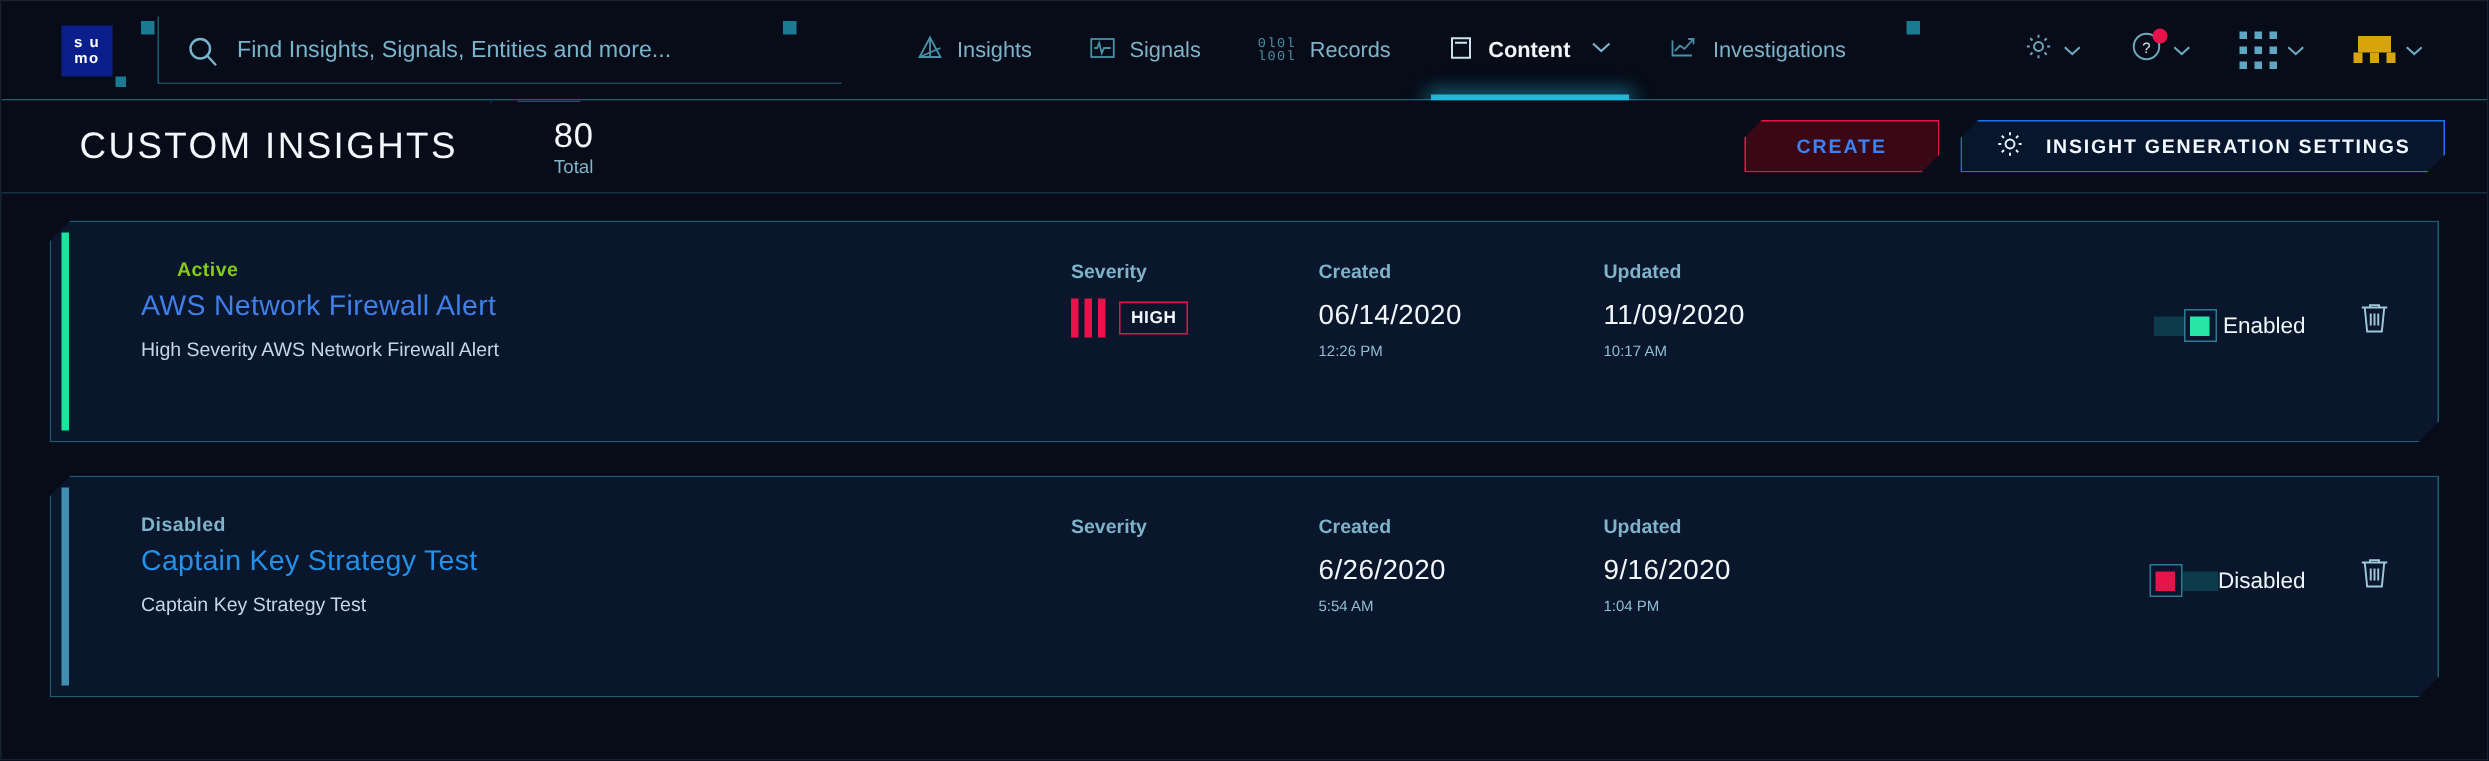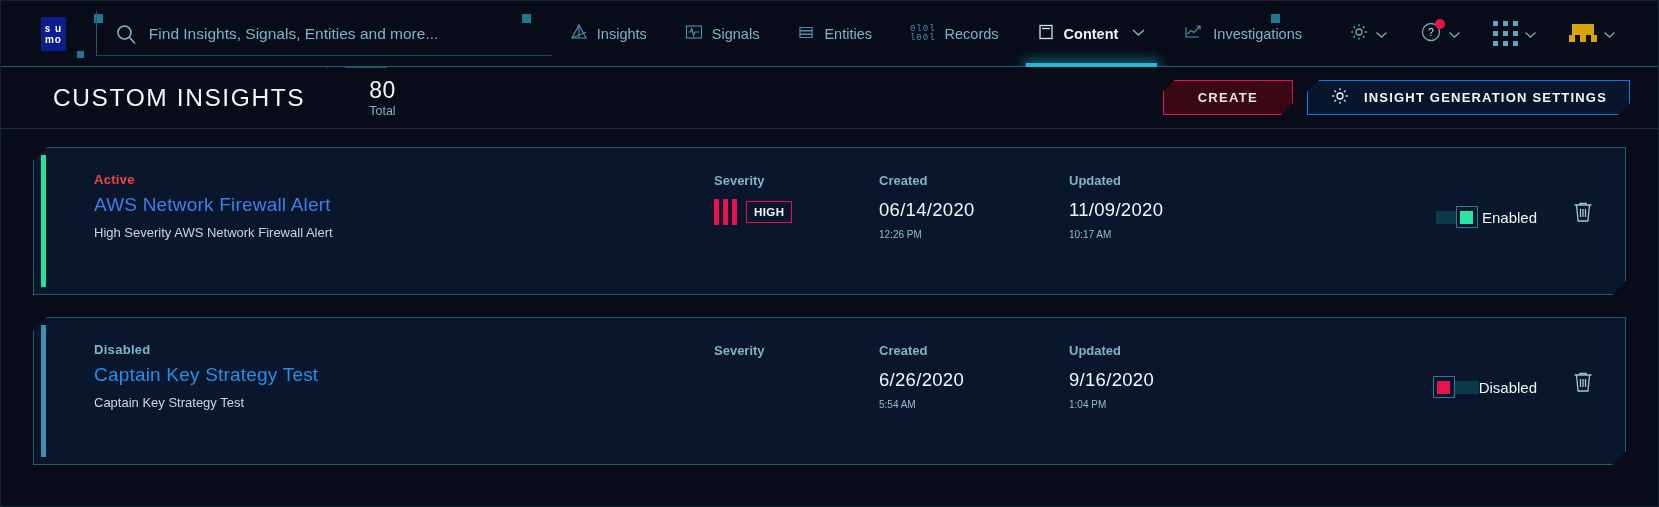--- a/index.html
+++ b/index.html
@@ -127,21 +127,21 @@
   .count-box { margin-left: -18px; }
   .count-num { color:#f2f7fb; font-size: 23px; line-height: 24px; letter-spacing:.5px;}
   .count-label { color:#7fb3c9; font-size: 12.5px; margin-top: 2px; }
 
   .head-actions { margin-left: auto; display: flex; align-items: center; padding-right: 28px; }
 
   .btn-create {
     position: relative;
     height: 35px; padding: 0 34px;
     display: flex; align-items:center; justify-content:center;
-    color: #e5e5e5; font-size: 13px; letter-spacing: 1.3px; font-weight: bold;
+    color: #3b82f6; font-size: 13px; letter-spacing: 1.3px; font-weight: bold;
     background: #3a0715;
     border: 1.6px solid #e8134a;
     clip-path: polygon(12px 0, 100% 0, 100% calc(100% - 12px), calc(100% - 12px) 100%, 0 100%, 0 12px);
     box-shadow: 0 0 10px rgba(232,19,74,.4);
     cursor: pointer;
   }
   .btn-settings {
     position: relative; margin-left: 14px;
     height: 35px; padding: 0 22px;
     display: flex; align-items:center; gap: 14px;
@@ -252,30 +252,20 @@
       <div class="navitem">
         <span>
           <svg width="18" height="18" viewBox="0 0 18 18" fill="none" stroke="#4a8fa8" stroke-width="1.2">
             <rect x="1.5" y="3" width="15" height="12"></rect>
             <polyline points="3.5,9 5.5,9 6.8,5.5 8.5,12.5 10,9 14.5,9"></polyline>
           </svg>
         </span>
         <span>Signals</span>
       </div>
       <div class="navitem">
-        <span>
-          <svg width="18" height="18" viewBox="0 0 18 18" fill="none" stroke="#4a8fa8" stroke-width="1.2">
-            <path d="M3 4.5 h12 v3 h-12 z"></path>
-            <path d="M3 8 h12 v3 h-12 z"></path>
-            <path d="M3 11.5 h12 v3 h-12 z"></path>
-          </svg>
-        </span>
-        <span>Entities</span>
-      </div>
-      <div class="navitem">
         <span style="color:#4a8fa8;font-size:9px;line-height:9px;font-family:'Liberation Mono',monospace;letter-spacing:1px;">
           <div>0l0l</div>
             <div>l00l</div>
         </span>
         <span>Records</span>
       </div>
       <div class="navitem active">
         <span>
           <svg width="18" height="18" viewBox="0 0 18 18" fill="none" stroke="#cfe6f2" stroke-width="1.3">
             <rect x="3" y="2.5" width="12" height="13"></rect>
@@ -386,21 +376,21 @@
         <span>INSIGHT GENERATION SETTINGS</span>
       </div>
     </div>
   </div>
 
   <div class="cards">
 
     <div class="card">
       <div class="accent" style="background:#1fe39c;"></div>
       <div class="card-main">
-        <div class="status-label" style="color:#ef4444;">Active</div>
+        <div class="status-label" style="color:#84cc16;margin-left:24px;">Active</div>
         <div class="card-title">AWS Network Firewall Alert</div>
         <div class="card-desc">High Severity AWS Network Firewall Alert</div>
       </div>
 
       <div class="col col-sev">
         <div class="col-head">Severity</div>
         <div class="sev-row">
           <span class="bars">
             <i style="background:#e8134a;"></i>
               <i style="background:#e8134a;"></i>

